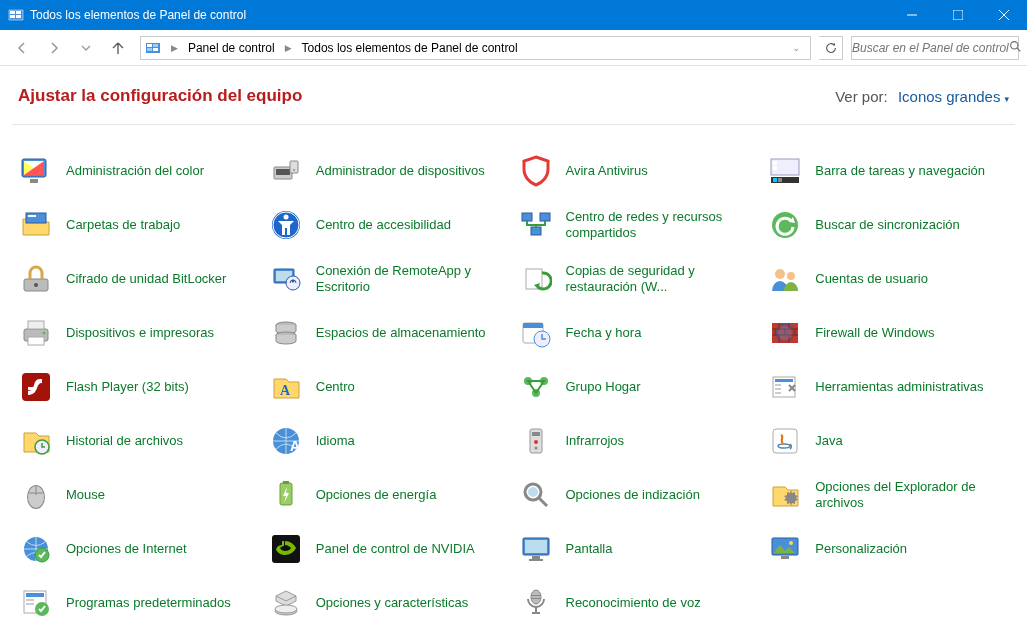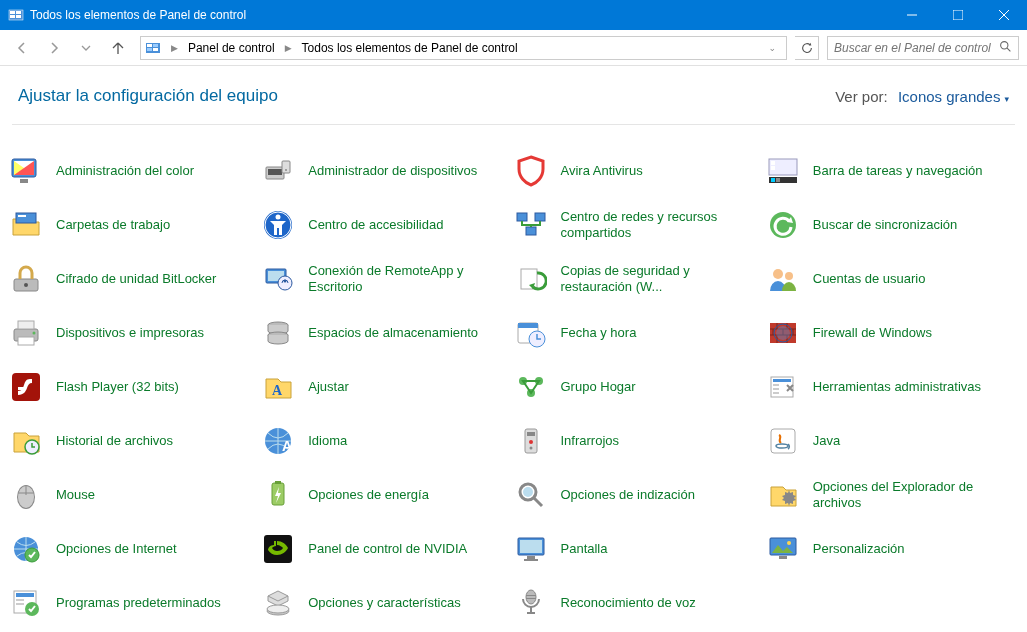--- a/index.html
+++ b/index.html
@@ -12,30 +12,30 @@
   .navbar { height: 36px; display: flex; align-items: center; padding: 0 8px; gap: 4px; border-bottom: 1px solid #e1e1e1; }
   .nav-arrow { width: 28px; height: 28px; display: flex; align-items: center; justify-content: center; color: #999; border-radius: 2px; }
   .nav-arrow.enabled { color: #555; }
   .breadcrumb { flex: 1; height: 24px; border: 1px solid #ccc; display: flex; align-items: center; padding: 0 4px; font-size: 12px; margin: 0 4px; }
   .bc-icon { width: 16px; height: 16px; margin-right: 4px; display: inline-flex; align-items: center; }
   .bc-sep { color: #888; margin: 0 6px; font-size: 9px; }
   .bc-part { padding: 12px 4px; }
   .bc-spacer { flex: 1; }
   .bc-drop { color: #888; font-size: 9px; padding: 0 6px; }
   .refresh-btn { width: 24px; height: 24px; border: 1px solid #ccc; border-left: none; display: flex; align-items: center; justify-content: center; }
-  .searchbox { width: 192px; height: 24px; border: 1px solid #ccc; display: flex; align-items: center; padding: 0 6px; margin-left: 4px; }
+  .searchbox { width: 168px; height: 24px; border: 1px solid #ccc; display: flex; align-items: center; padding: 0 0; margin-left: 4px; }
   .searchbox input { flex: 1; border: none; outline: none; font-size: 12px; background: transparent; font-style: italic; color: #666; }
   .searchbox .sicon { color: #666; }
   .header-row { display: flex; align-items: center; padding: 20px 18px 10px 18px; }
-  .header-row h1 { color: #0369a1; font-weight: 400; font-size: 17px; flex: 1; }
+  .header-row h1 { color: #b91c1c; font-weight: 700; font-size: 17px; flex: 1; }
   .view-by { font-size: 15px; color: #555; }
   .view-by .vlink { color: #1a5a9c; margin-left: 6px; }
   .view-by .vlink::after { content: "▾"; font-size: 9px; margin-left: 4px; }
   .divider { height: 1px; background: #e5e5e5; margin: 8px 12px 0 12px; }
-  .grid { display: grid; grid-template-columns: repeat(4, 1fr); column-gap: 8px; row-gap: 18px; padding: 28px 18px 10px 8px; }
+  .grid { display: grid; grid-template-columns: repeat(4, 1fr); column-gap: 8px; row-gap: 18px; padding: 28px 18px 10px 18px; }
   .item { display: flex; align-items: center; gap: 12px; cursor: pointer; min-height: 36px; }
   .item .iconbox { width: 36px; height: 36px; flex-shrink: 0; display: flex; align-items: center; justify-content: center; }
   .item .label { color: #0a7a2a; font-size: 13px; line-height: 1.25; max-width: 170px; }
   
   .ic { width: 32px; height: 32px; display: block; }
 </style>
 </head>
 <body>
 
 <div class="titlebar">
@@ -317,21 +317,21 @@
       </span>
       <span class="label">Flash Player (32 bits)</span>
     </div>
     <div class="item">
       <span class="iconbox">
         <span class="ic"><svg viewBox="0 0 32 32">
             <path d="M4 8 h12 l3 3 h10 v16 H4 Z" fill="#ffd76a" stroke="#c9a23a"></path>
             <text x="15" y="24" font-size="14" fill="#1e66c9" text-anchor="middle" font-family="serif" font-weight="bold">A</text>
           </svg></span>
       </span>
-      <span class="label">Ajustar</span>
+      <span class="label">Centro</span>
     </div>
     <div class="item">
       <span class="iconbox">
         <span class="ic"><svg viewBox="0 0 32 32">
             <circle cx="8" cy="10" r="4" fill="#5cb85c"></circle>
             <circle cx="24" cy="10" r="4" fill="#5cb85c"></circle>
             <circle cx="16" cy="22" r="4" fill="#5cb85c"></circle>
             <path d="M8 10 L24 10 L16 22 Z" fill="none" stroke="#3a9c3a" stroke-width="2"></path>
           </svg></span>
       </span>

